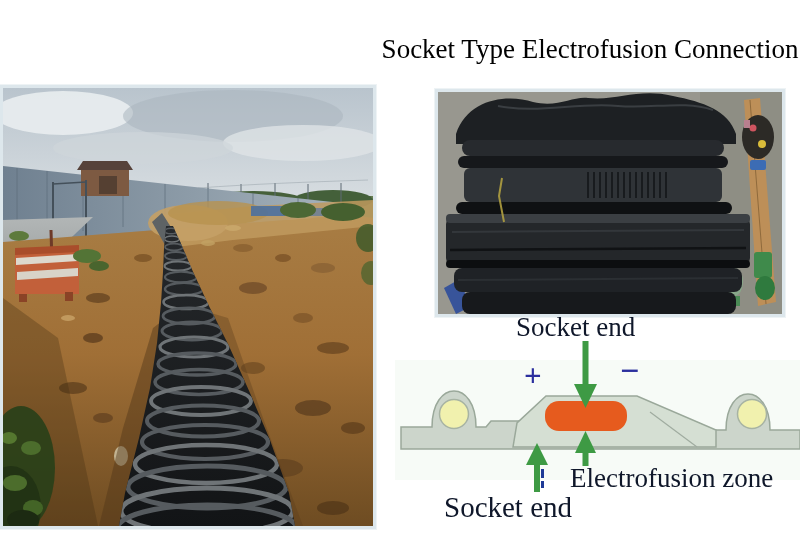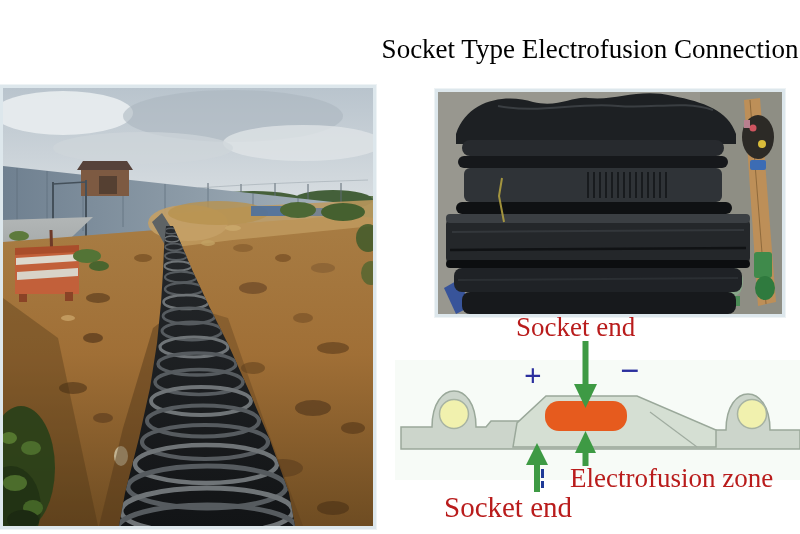--- a/index.html
+++ b/index.html
@@ -6,21 +6,21 @@
   .stage{
     position:relative;width:800px;height:534px;background:#ffffff;overflow:hidden;
     font-family:"Liberation Serif","DejaVu Serif",serif;
   }
   .photo-card{position:absolute;border:3px solid #dde7ec;box-shadow:0 0 0 1px #eef3f5;background:#888;}
   .photo-card svg{display:block;}
   .title{
     position:absolute;left:380px;top:34px;width:420px;text-align:center;
     font-size:27px;color:#000;white-space:nowrap;
   }
-  .dia-label{position:absolute;color:#b91c1c;white-space:nowrap;}
+  .dia-label{position:absolute;color:#0f172a;white-space:nowrap;}
   .lbl-socket-top{left:516px;top:312px;font-size:27px;}
   .lbl-efz{left:558px;top:463px;font-size:27px;margin-left:12px;}
   .lbl-socket-bottom{left:444px;top:491px;font-size:29px;}
   .polarity{position:absolute;font-weight:700;color:#2b2f9e;font-size:31px;line-height:1;}
   .pol-plus{left:524px;top:360px;}
   .pol-minus{left:620px;top:354px;font-size:34px;}
   .diagram-wrap{position:absolute;left:395px;top:338px;width:405px;height:162px;}
 </style>
 </head>
 <body>

